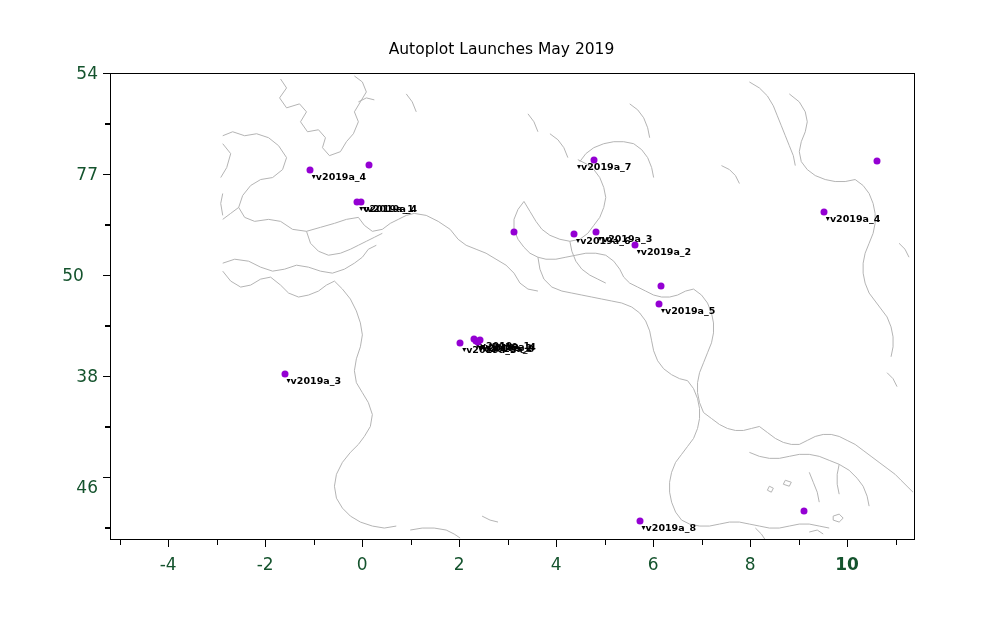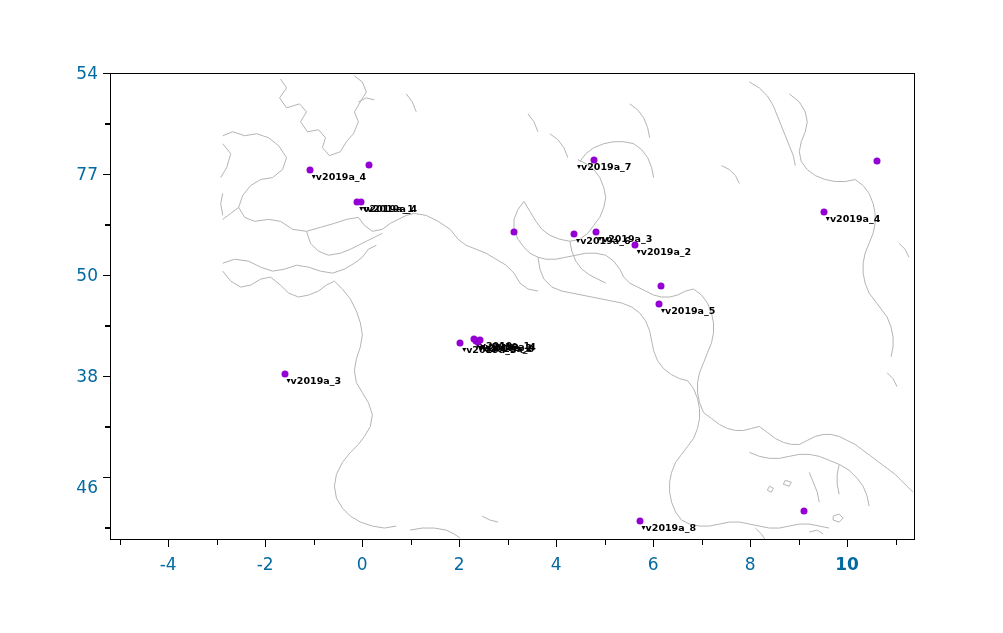--- a/index.html
+++ b/index.html
@@ -16,37 +16,38 @@
   #axes{
     position:absolute; left:110px; top:73px; width:805px; height:467px;
     border:1.3px solid #000000; background:#ffffff; box-sizing:border-box;
     overflow:hidden;
   }
   #mapsvg{position:absolute;left:0;top:0;width:100%;height:100%;}
 
   .tick{position:absolute;background:#000000;}
   .tick.y{left:-6px;width:6px;height:1.3px;}
 
-  .ticklabel{position:absolute;color:#0369a1;font-size:17px;font-family:"DejaVu Sans",sans-serif;white-space:nowrap;}
+  .ticklabel{position:absolute;color:#14532d;font-size:17px;font-family:"DejaVu Sans",sans-serif;white-space:nowrap;}
   .ticklabel.y{text-align:right;transform:translateY(-50%);}
   .ticklabel.x{text-align:center;transform:translateX(-50%);}
 
   .pt{position:absolute;width:7px;height:7px;border-radius:50%;background:#9400d3;transform:translate(-50%,-50%);}
   .ptlabel{
     position:absolute;color:#000000;font-size:9.5px;
     font-family:"DejaVu Sans",sans-serif;white-space:nowrap;
     font-weight:bold; letter-spacing:0px;
   }
   .ptlabel .mk{font-size:8px;vertical-align:1px;}
 </style>
 </head>
 <body>
 
 <div id="stage">
 
+  <div id="title">Autoplot Launches May 2019</div>
 
   <div id="axes">
     <svg id="mapsvg" viewBox="0 0 805 467" preserveAspectRatio="none">
       <g fill="none" stroke="#b4b4b4" stroke-width="1">
 
         <path d="M170 5 L176 14 L169 24 L176 34 L189 30 L196 38 L190 48 L197 58 L208 56 L215 64 L212 74 L219 82 L230 78 L236 68 L243 60 L248 48 L244 38 L250 28 L256 18 L252 8 L244 2"></path>
         <path d="M112 62 L122 58 L134 62 L146 60 L158 64 L168 72 L176 84 L172 96 L162 104 L150 106 L140 112 L132 122 L128 134 L134 144 L144 148 L158 146 L170 148 L182 156 L196 158 L210 154 L224 150 L236 146 L248 144"></path>
         <path d="M112 70 L120 80 L116 94 L110 104"></path>
         <path d="M128 134 L120 140 L112 146"></path>
         <path d="M248 144 L254 152 L262 158 L272 156 L280 150 L288 146 L296 142 L304 140"></path>
@@ -146,21 +147,21 @@
         <div class="pt" style="left: 693.464px; top: 436.708px; background: rgb(148, 0, 211);"></div>
       </div>
   </div>
 
   <div id="ticks-layer">
       <div class="tick y" style="left: 103px; top: 476.892px; width: 7px; height: 1.3px; position: absolute; background: rgb(0, 0, 0);"></div>
       <div class="ticklabel y" style="left: 48px; top: 487px; width: 50px;">46</div>
       <div class="tick y" style="left: 103px; top: 375.919px; width: 7px; height: 1.3px; position: absolute; background: rgb(0, 0, 0);"></div>
       <div class="ticklabel y" style="left: 48px; top: 375.919px; width: 50px;">38</div>
       <div class="tick y" style="left: 103px; top: 274.946px; width: 7px; height: 1.3px; position: absolute; background: rgb(0, 0, 0);"></div>
-      <div class="ticklabel y" style="left: 48px; top: 274.946px; width: 50px;">50</div>
+      <div class="ticklabel y" style="left: 48px; top: 274.946px; width: 50px; text-align: center;">50</div>
       <div class="tick y" style="left: 103px; top: 173.973px; width: 7px; height: 1.3px; position: absolute; background: rgb(0, 0, 0);"></div>
       <div class="ticklabel y" style="left: 48px; top: 173.973px; width: 50px;">77</div>
       <div class="tick y" style="left: 103px; top: 73px; width: 7px; height: 1.3px; position: absolute; background: rgb(0, 0, 0);"></div>
       <div class="ticklabel y" style="left: 48px; top: 73px; width: 50px;">54</div>
       <div style="position: absolute; background: rgb(0, 0, 0); height: 1.3px; width: 5px; left: 105px; top: 527.378px;"></div>
       <div style="position: absolute; background: rgb(0, 0, 0); height: 1.3px; width: 5px; left: 105px; top: 426.405px;"></div>
       <div style="position: absolute; background: rgb(0, 0, 0); height: 1.3px; width: 5px; left: 105px; top: 325.432px;"></div>
       <div style="position: absolute; background: rgb(0, 0, 0); height: 1.3px; width: 5px; left: 105px; top: 224.459px;"></div>
       <div style="position: absolute; background: rgb(0, 0, 0); height: 1.3px; width: 5px; left: 105px; top: 123.486px;"></div>
       <div style="position: absolute; background: rgb(0, 0, 0); width: 1.3px; height: 7px; left: 168.193px; top: 540px;"></div>

